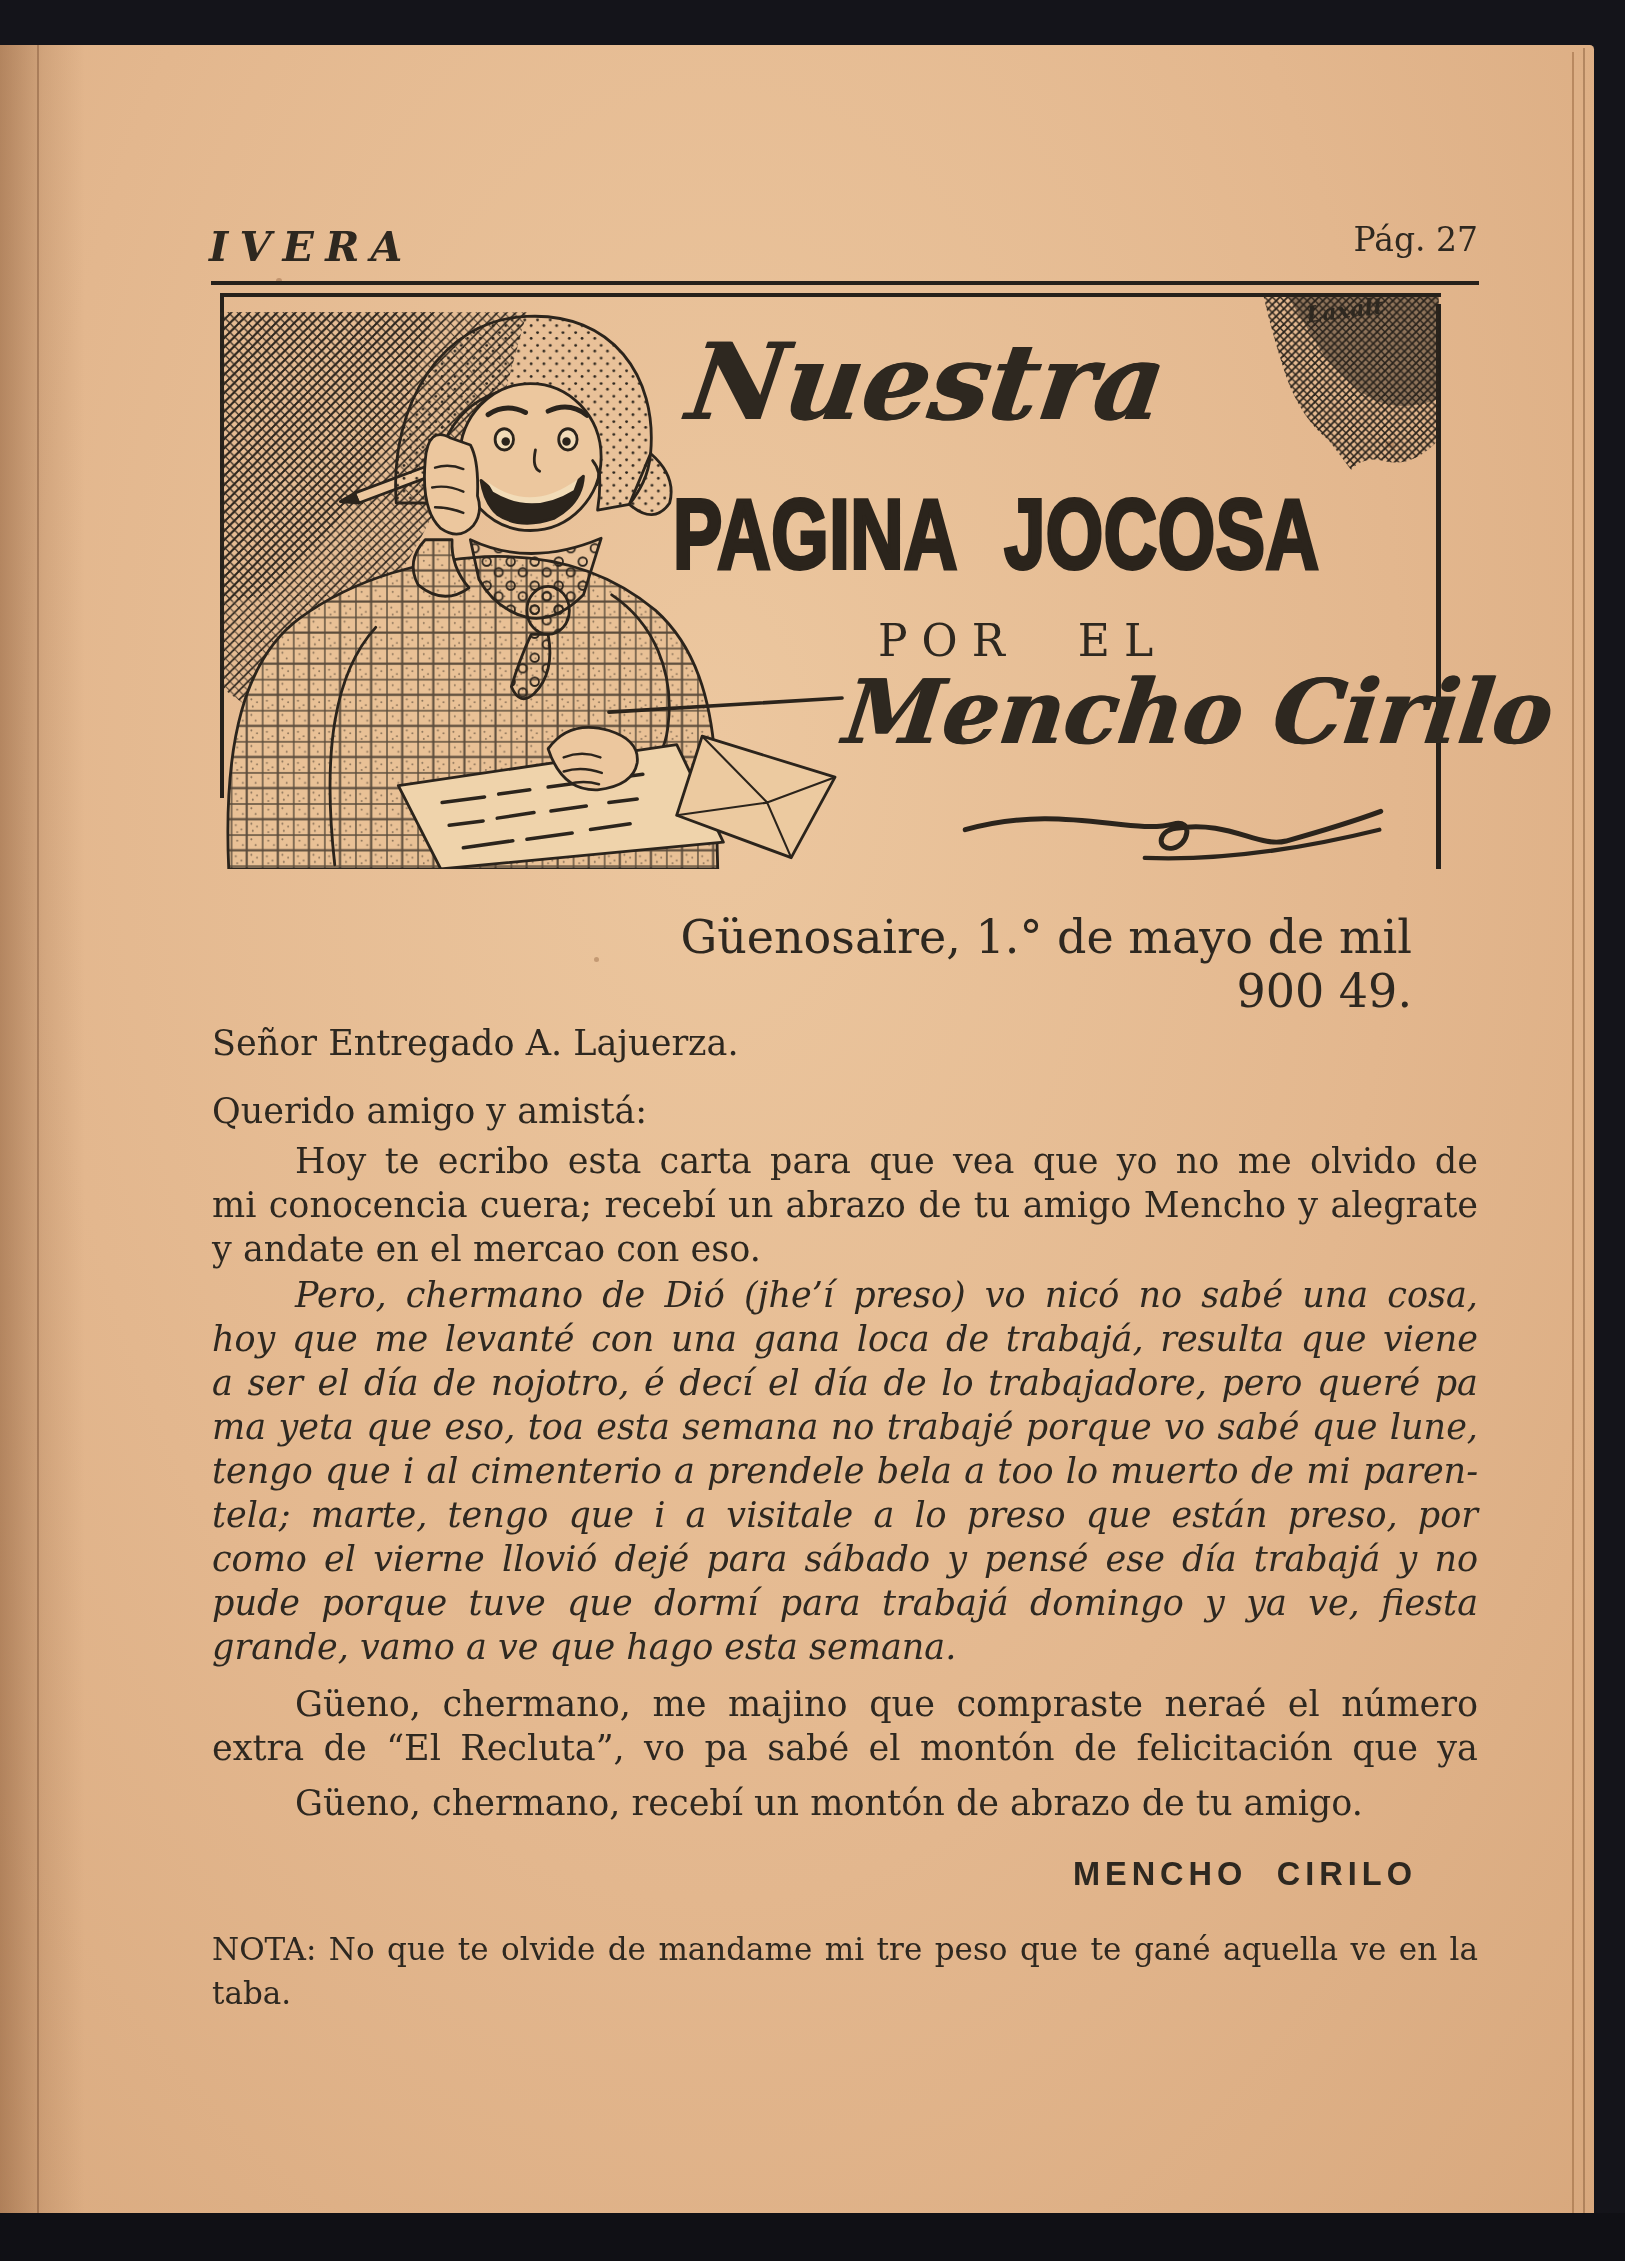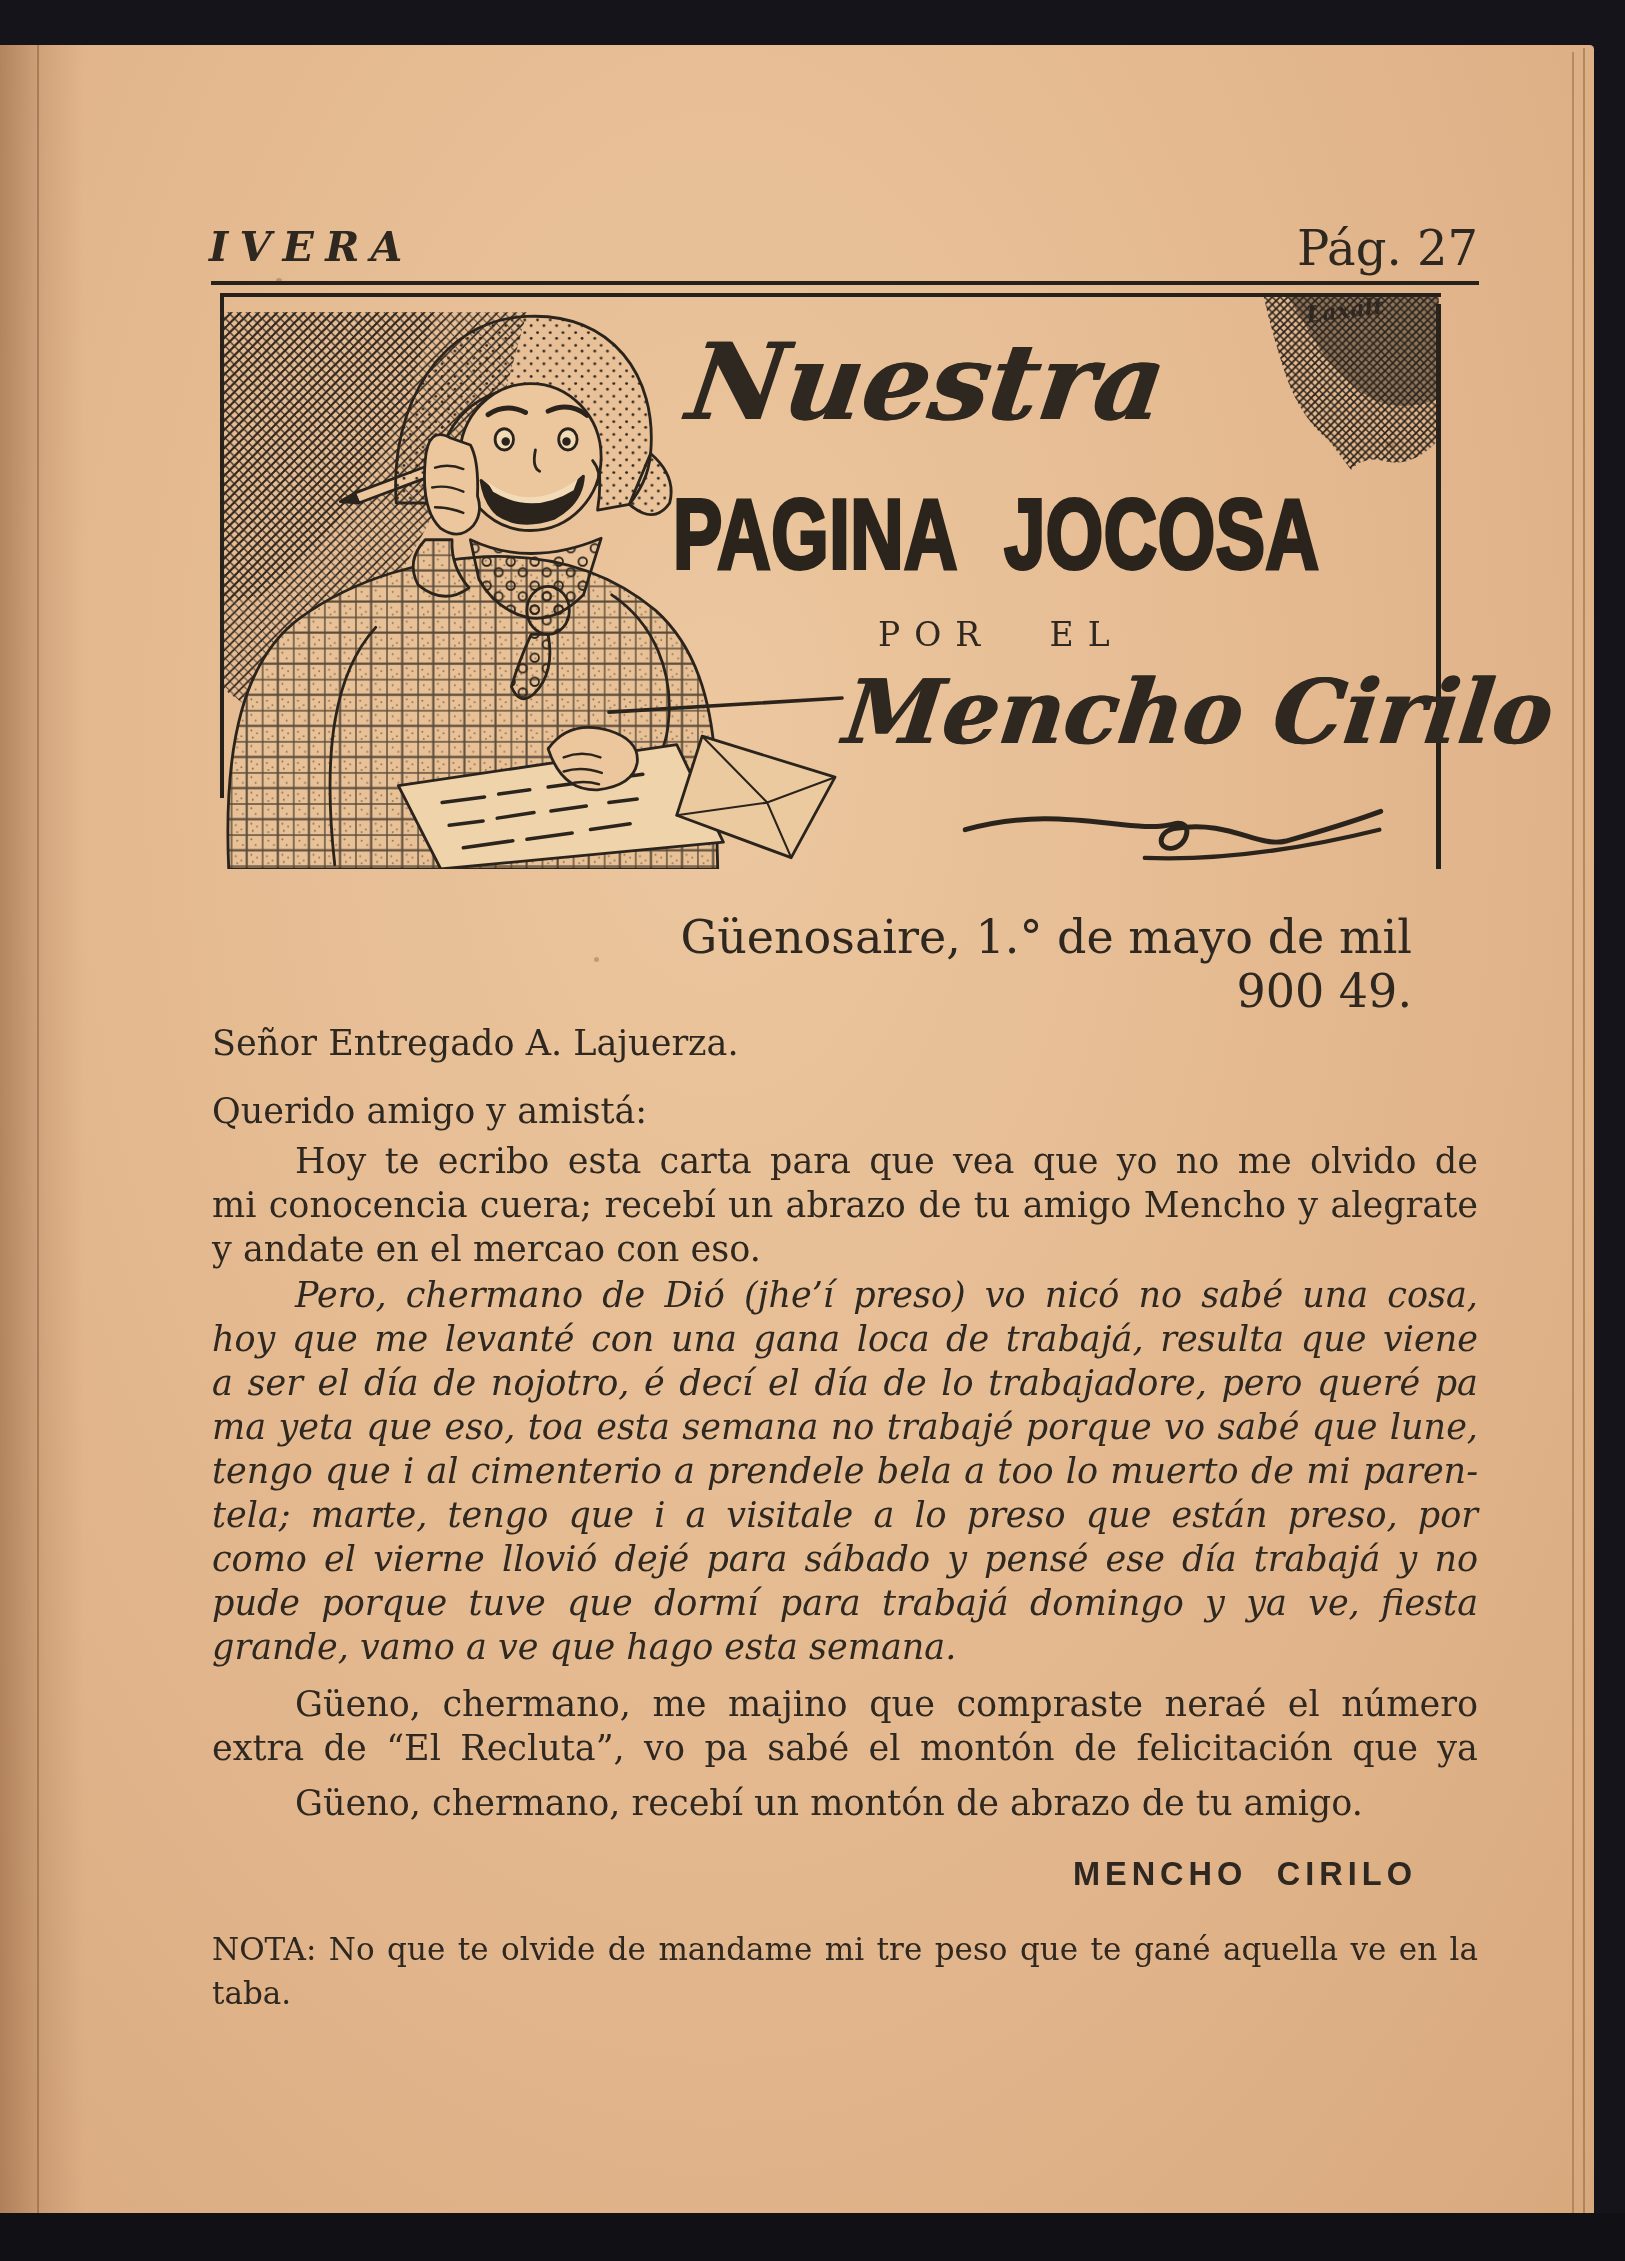--- a/index.html
+++ b/index.html
@@ -11,32 +11,32 @@
         border-radius:0 4.2px 5.7px 0;}
   #fold{position:absolute;left:0;top:0;bottom:0;width:113px;
         background:linear-gradient(90deg, rgba(110,62,30,.40), rgba(110,62,30,.14) 38%, rgba(110,62,30,0) 75%);}
   #crease{position:absolute;left:37px;top:0;bottom:0;width:2.1px;background:rgba(86,48,22,.30);}
   #edge1{position:absolute;left:1572px;top:7px;bottom:5.7px;width:2.1px;background:rgba(140,90,50,.45);}
   #edge2{position:absolute;left:1583px;top:2.8px;bottom:2.8px;width:2.1px;background:rgba(100,60,30,.35);}
   .ink{color:#2e2820;}
   .rule{background:#26211b;}
   
   #runhead-left{left:209px;top:223px;font-size:41px;font-weight:bold;font-style:italic;letter-spacing:11.3px;}
-  #runhead-right{left:1201px;top:220px;width:277px;text-align:right;font-size:48px;}
+  #runhead-right{left:1201px;top:220px;width:277px;text-align:right;font-size:33px;}
   #headrule{left:211px;top:281px;width:1268px;height:3.5px;}
   
   #mast-topline{left:220px;top:293px;width:1221px;height:4.2px;}
   #mast-leftline{left:220px;top:293px;width:4.2px;height:505px;}
   #mast-rightline{left:1436px;top:304px;width:5px;height:565px;}
   #title-script{left:698px;top:319px;font-size:106px;font-weight:bold;font-style:italic;
                 transform:skewX(-8deg);transform-origin:left top;text-shadow:1.4px 0 0 #2e2820;}
   #title-main{left:673px;top:478px;font-family:"Liberation Sans",sans-serif;font-weight:bold;
               font-size:90px;letter-spacing:0.7px;word-spacing:34px;color:#2b241c;
               -webkit-text-stroke:3.5px #2b241c;transform:scale(.82,1.1);transform-origin:left top;}
-  #byline{left:878px;top:615px;font-size:33px;letter-spacing:14px;word-spacing:31px;}
+  #byline{left:878px;top:615px;font-size:44px;letter-spacing:14px;word-spacing:31px;}
   #author-script{left:851px;top:659px;font-size:89px;font-weight:bold;font-style:italic;
                  transform:skewX(-7deg);transform-origin:left top;text-shadow:1.4px 0 0 #2e2820;}
   #artist-sig{left:1306px;top:297px;font-size:22.6px;font-weight:bold;font-style:italic;
               transform:rotate(-7deg);z-index:5;}
   
   #dateline{left:636px;top:910px;width:776px;text-align:right;font-size:46px;}
   #letterbody{left:212px;top:1021px;width:1266px;font-size:35px;line-height:44px;}
   .line{white-space:nowrap;}
   .j{white-space:normal;text-align:justify;text-align-last:justify;}
   .ind{padding-left:83px;}

